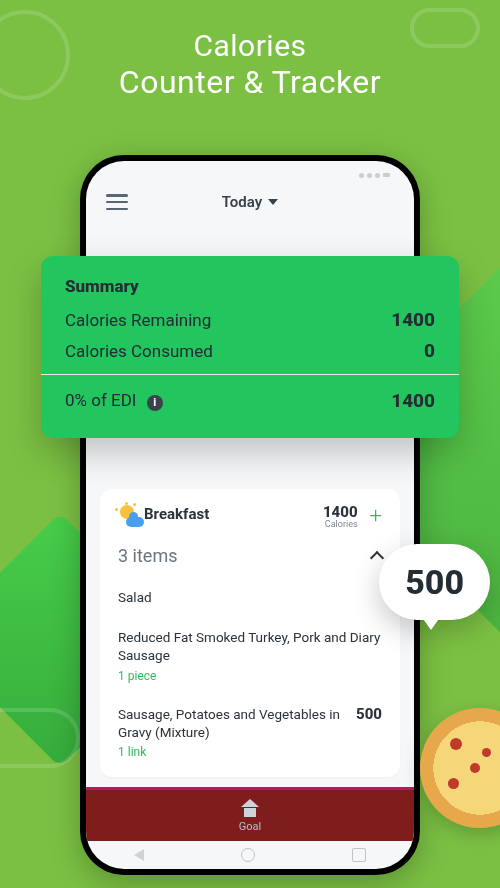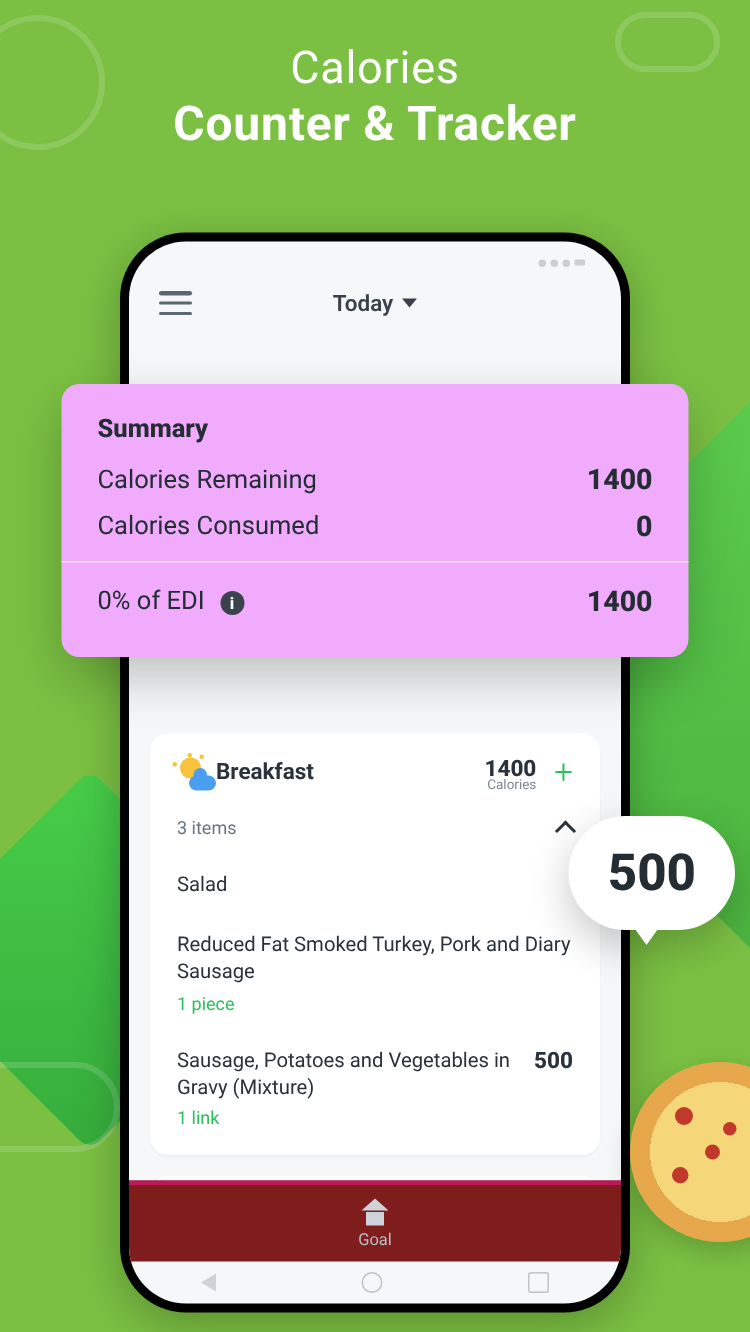--- a/index.html
+++ b/index.html
@@ -6,21 +6,21 @@
   html, body { width: 500px; height: 888px; overflow: hidden; font-family: -apple-system, "Segoe UI", Roboto, Arial, sans-serif; }
   body { background: #7bc043; position: relative; }
 
   
   .bg-doodle { position: absolute; border: 4px solid rgba(255,255,255,0.15); border-radius: 50%; }
   .bg-accent1 { position:absolute; width:180px; height:180px; background:linear-gradient(135deg,#3ecf4a,#2aa93a); transform:rotate(45deg); left:-30px; top:550px; border-radius:10px; opacity:.85;}
   .bg-accent2 { position:absolute; width:300px; height:300px; background:linear-gradient(135deg,#48d454,#2aa93a); transform:rotate(45deg); right:-180px; top:300px; border-radius:20px; opacity:.6;}
 
   .hero-title { text-align:center; padding-top:28px; color:#fff; }
   .hero-title .line1 { font-size:30px; font-weight:400; letter-spacing:.5px; }
-  .hero-title .line2 { font-size:32px; font-weight:700; letter-spacing:.5px; }
+  .hero-title .line2 { font-size:32px; font-weight:400; letter-spacing:.5px; }
 
   
   .phone {
     position:absolute; left:50%; transform:translateX(-50%);
     top:155px; width:340px; height:720px;
     border-radius:44px; background:#000; padding:6px;
     box-shadow: 0 8px 30px rgba(0,0,0,.25);
   }
   .phone-inner {
     width:100%; height:100%; background:#f5f7f8; border-radius:38px;
@@ -50,21 +50,21 @@
   .weather-ico .sun{position:absolute;width:14px;height:14px;background:#f9c23c;border-radius:50%;top:0;left:2px;}
   .weather-ico .ray{position:absolute;width:3px;height:3px;background:#f9c23c;border-radius:50%;}
   .weather-ico .cloud{position:absolute;width:18px;height:10px;background:#4a9ef0;border-radius:10px;bottom:0;right:0;}
   .weather-ico .cloud:before{content:"";position:absolute;width:9px;height:9px;background:#4a9ef0;border-radius:50%;top:-5px;left:3px;}
   .meal-title{font-weight:700;color:#2a323b;font-size:15px;flex:0 0 auto;}
   .meal-right{margin-left:auto;text-align:right;line-height:1;}
   .meal-cal-n{font-weight:800;color:#2a323b;font-size:15px;}
   .meal-cal-l{font-size:9px;color:#7d8790;}
   .plus-btn{color:#2bbf5b;font-size:22px;font-weight:300;margin-left:12px;line-height:1;}
 
-  .meal-sub{display:flex;justify-content:space-between;align-items:center;margin-top:16px;color:#6a7580;font-size:12px;}
+  .meal-sub{display:flex;justify-content:space-between;align-items:center;margin-top:16px;color:#6a7580;font-size:18px;}
   .chev-up{width:10px;height:10px;border-left:2px solid #2a323b;border-top:2px solid #2a323b;transform:rotate(45deg);margin-top:4px;}
 
   .food-item{margin-top:22px;}
   .food-name{color:#2a323b;font-size:13.5px;line-height:1.35;}
   .food-meta{color:#2bbf5b;font-size:12px;margin-top:4px;}
   .food-row{display:flex;justify-content:space-between;align-items:flex-start;gap:12px;}
   .food-cal{font-weight:800;color:#2a323b;font-size:15px;white-space:nowrap;}
 
   .meal-card.lunch{margin-top:14px;padding:14px 18px 10px;}
   .sun-ico{width:24px;height:24px;position:relative;}
@@ -93,21 +93,21 @@
   
   .softkeys{position:absolute;left:0;right:0;bottom:0;height:28px;display:flex;justify-content:space-around;align-items:center;}
   .sk{width:14px;height:14px;border:1.5px solid #9aa2a9;}
   .sk.tri{width:0;height:0;border:none;border-top:6px solid transparent;border-bottom:6px solid transparent;border-right:10px solid #9aa2a9;opacity:.6;}
   .sk.circ{border-radius:50%;opacity:.6;}
   .sk.sq{border-radius:2px;opacity:.6;}
 
   
   .summary-card{
     position:absolute; left:50%; transform:translateX(-50%);
-    top:256px; width:418px; background:#f0abfc; border-radius:12px;
+    top:256px; width:418px; background:#22c55e; border-radius:12px;
     box-shadow:0 14px 34px rgba(0,0,0,.22);
     padding:20px 24px 18px;
   }
   .summary-card h3{font-size:17px;font-weight:800;color:#242c34;margin-bottom:12px;}
   .sum-row{display:flex;justify-content:space-between;align-items:center;font-size:17px;color:#242c34;margin:8px 0;}
   .sum-row .val{font-weight:800;font-size:19px;}
   .sum-div{height:1px;background:#e6e9ec;margin:12px -24px 0;}
   .sum-row.pct{margin-top:14px;}
   .info-badge{display:inline-flex;width:16px;height:16px;border-radius:50%;background:#3a434c;color:#fff;font-size:11px;font-weight:800;align-items:center;justify-content:center;margin-left:6px;}
 

